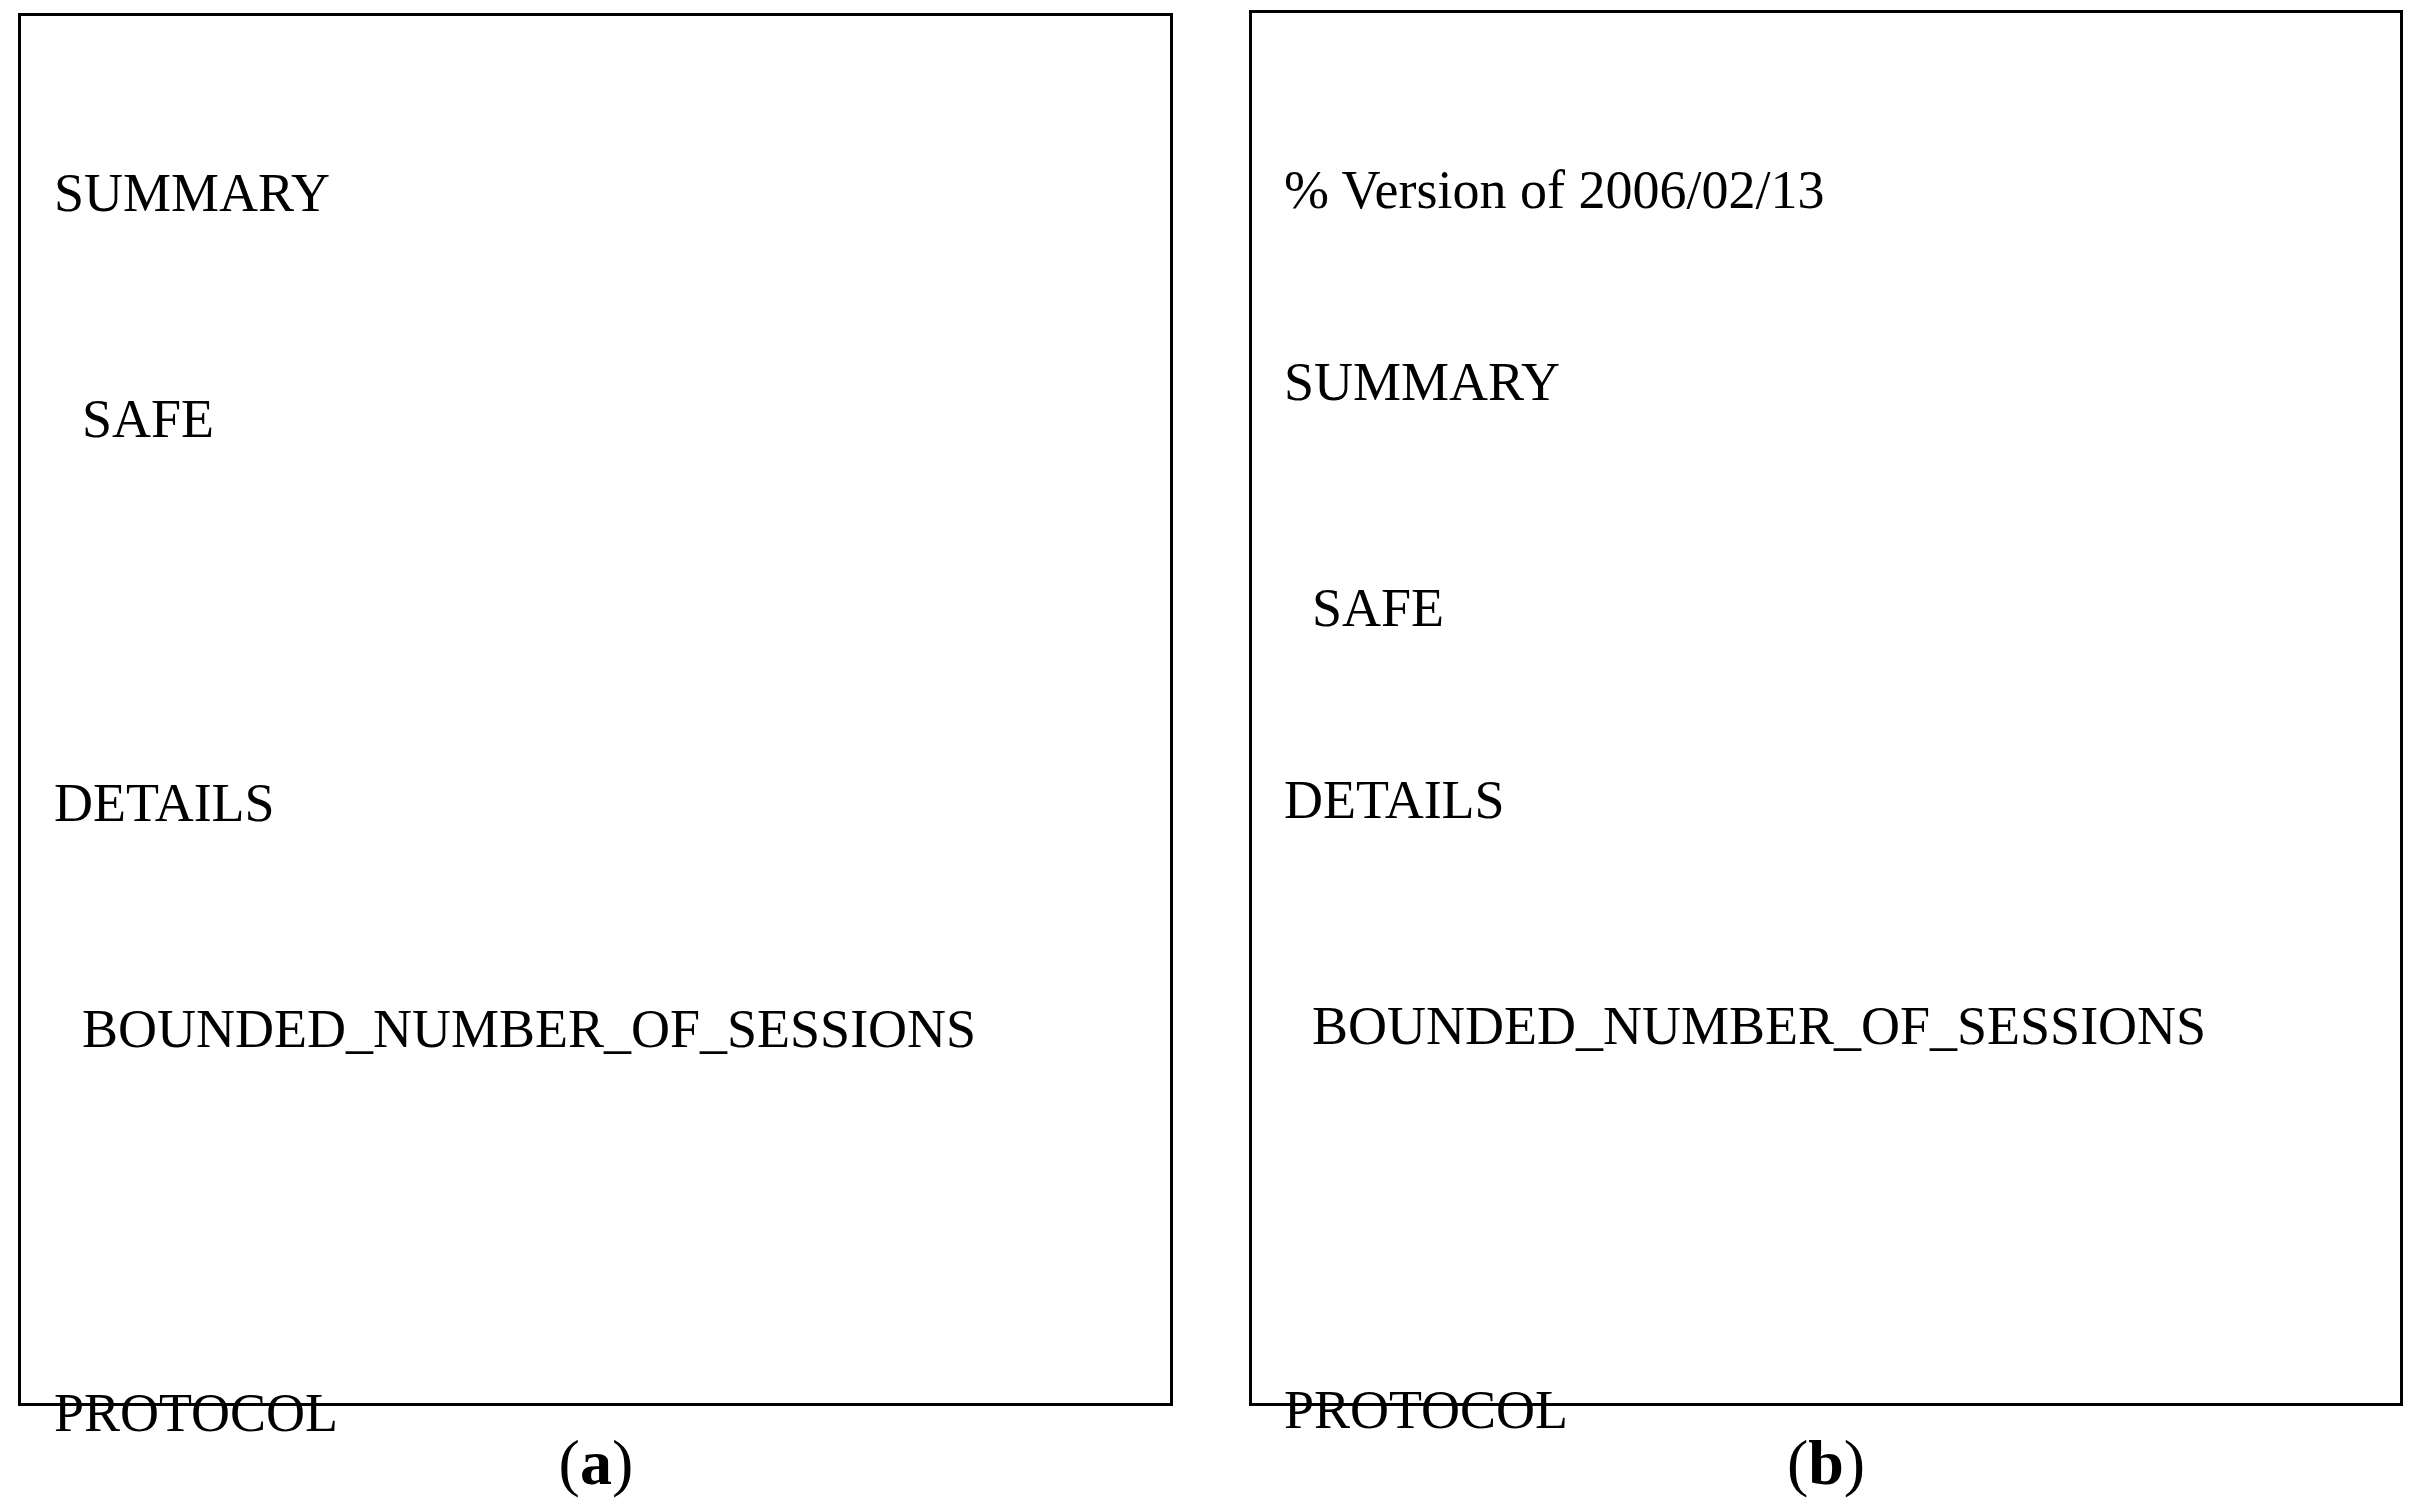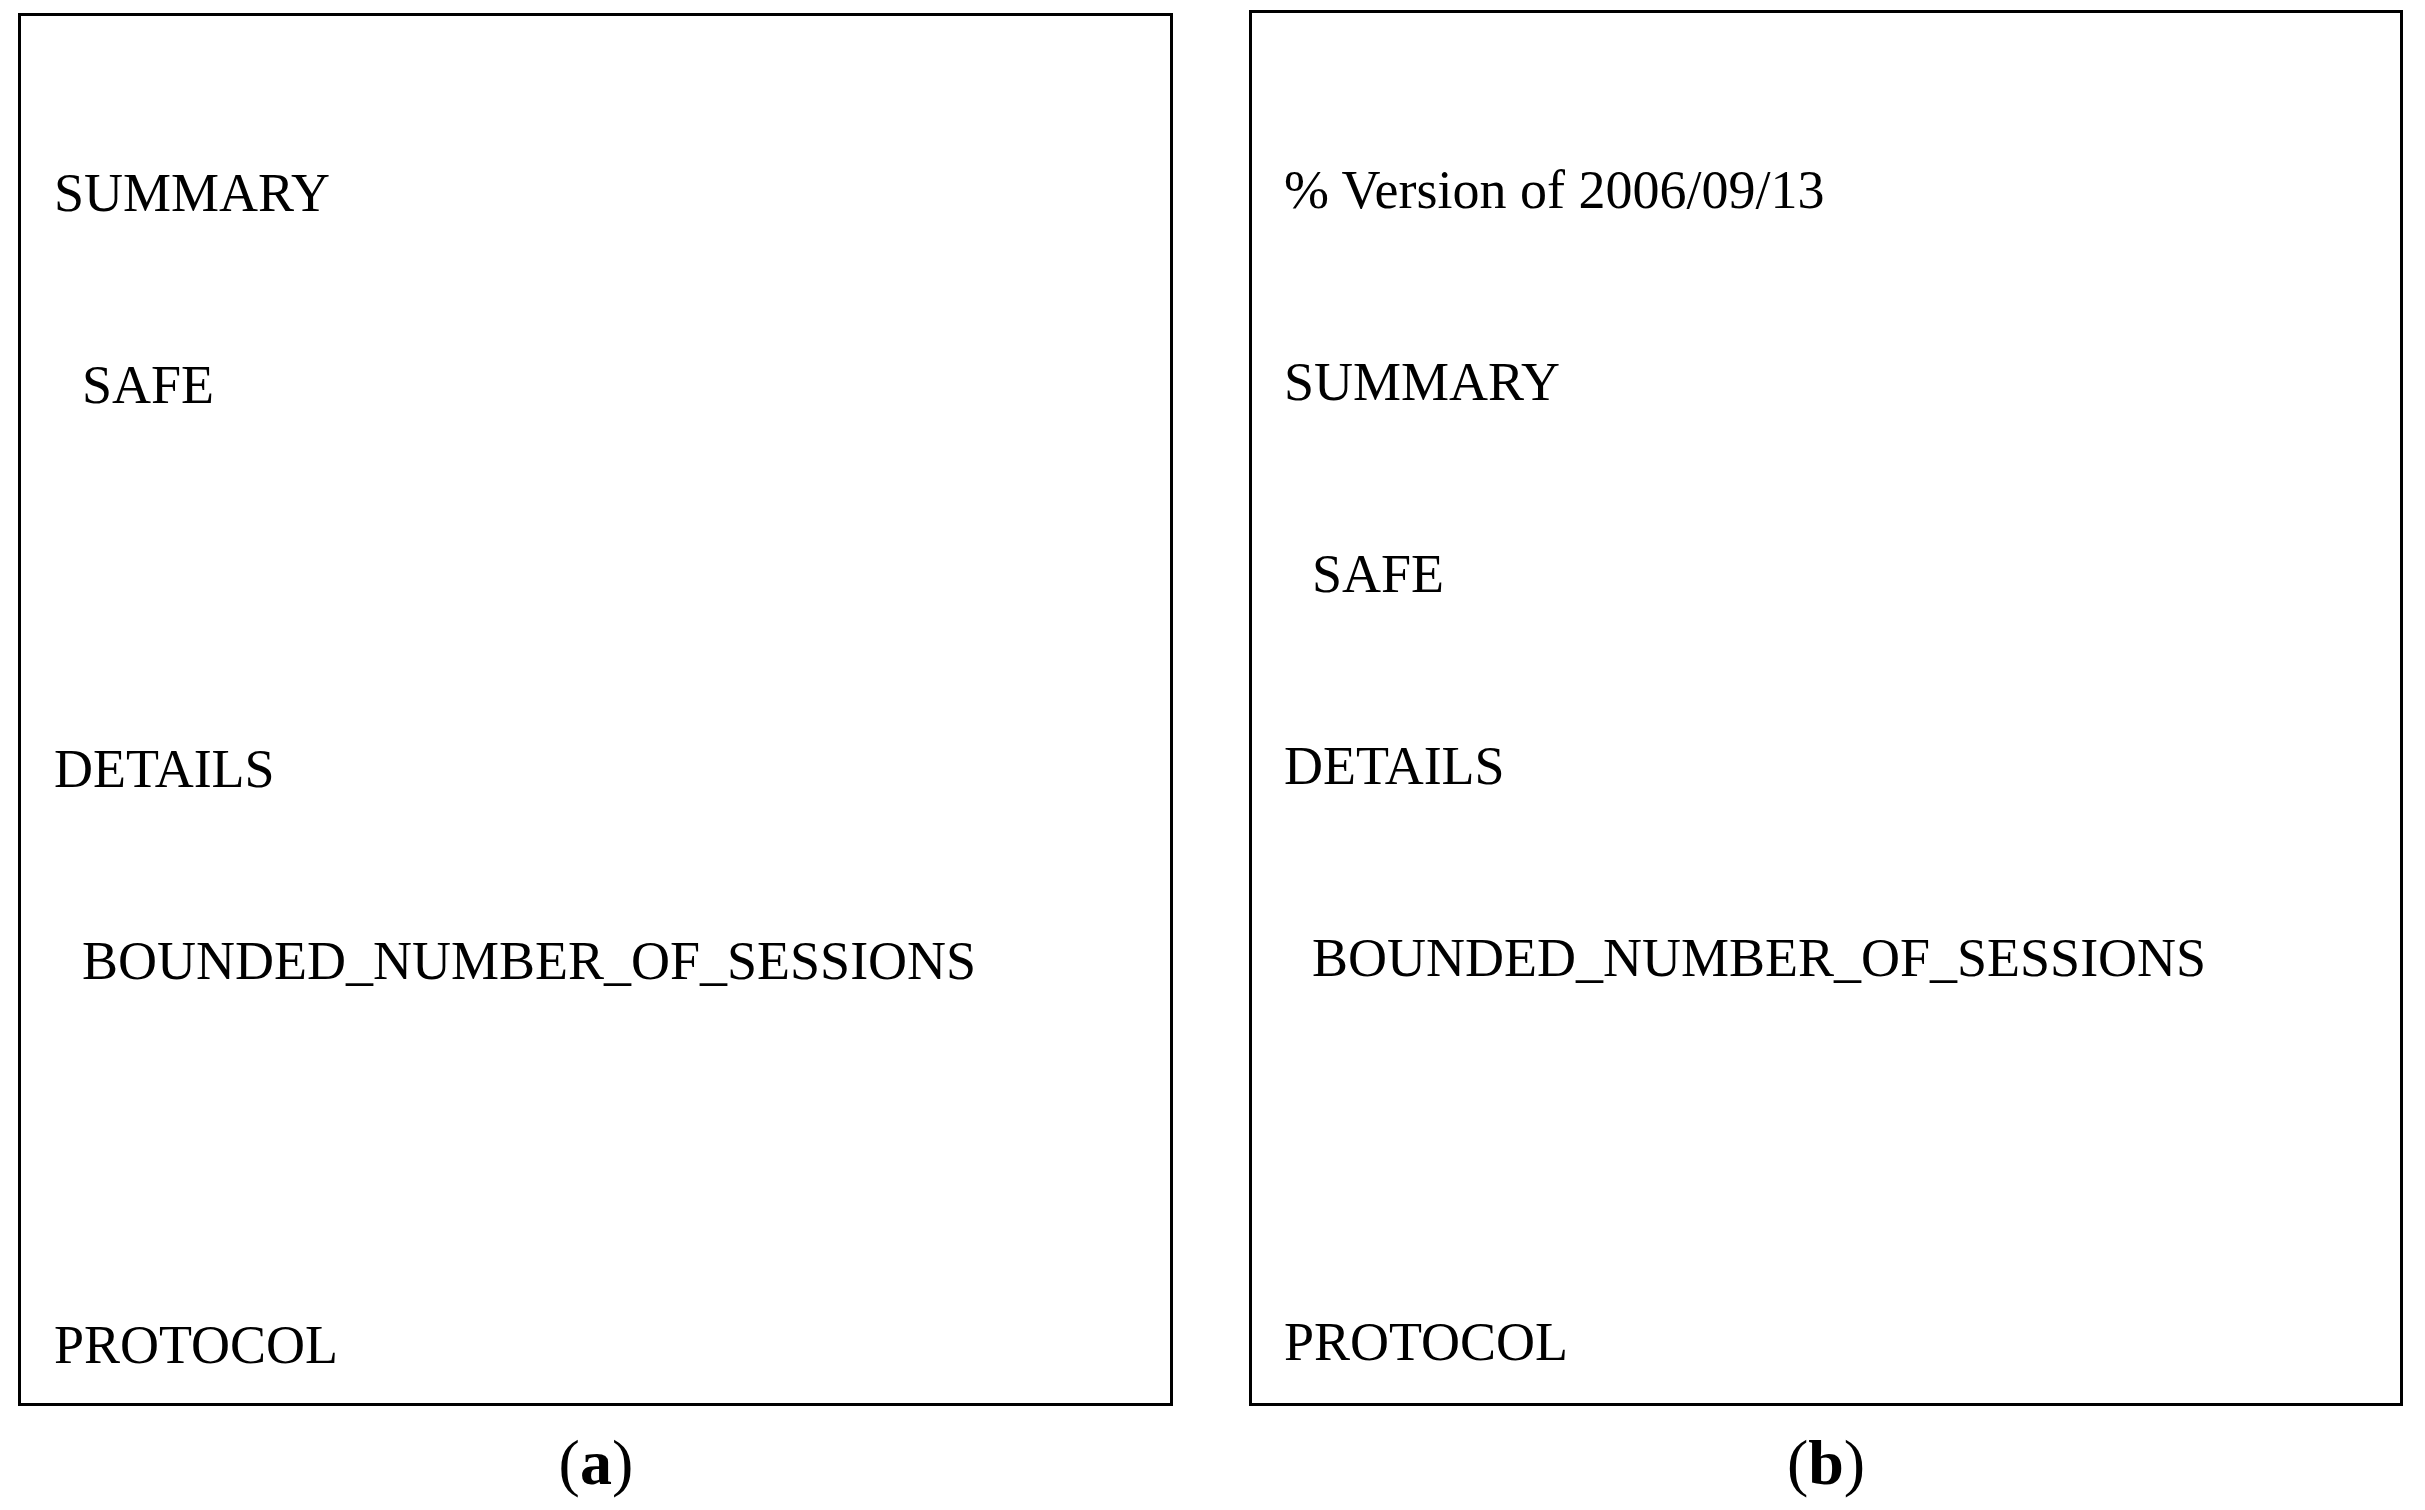--- a/index.html
+++ b/index.html
@@ -27,21 +27,21 @@
   .panel-text {
     position: absolute;
     font-size: 54px;
     line-height: 64px;
     white-space: pre;
   }
   #text-a { left: 54px; top: 33px; }
   #text-b { left: 1284px; top: 30px; }
 
   .line { height: 64px; }
-  .line.value { padding-left: 28px; }
+  .line.value { padding-left: 28px; margin-top: 34px; }
 
   .caption {
     position: absolute;
     text-align: center;
     font-size: 64px;
     line-height: 77px;
     height: 77px;
     top: 1424px;
     font-family: "Liberation Serif", "DejaVu Serif", serif;
   }
@@ -73,21 +73,21 @@
   
   
   
   
   
 </div>
 <div id="caption-a" class="caption"><span class="paren">(</span><span class="letter">a</span><span class="paren">)</span></div>
 
 <div id="box-b" class="panel-box"></div>
 <div id="text-b" class="panel-text">
-  <div class="line heading">% Version of 2006/09/13</div>
+  <div class="line heading">% Version of 2006/02/13</div>
   <div class="line heading">SUMMARY</div>
   <div class="line value">SAFE</div>
   <div class="line heading">DETAILS</div>
   <div class="line value">BOUNDED_NUMBER_OF_SESSIONS</div>
   <div class="line blank"></div>
   <div class="line heading">PROTOCOL</div>
   
   
   
   

